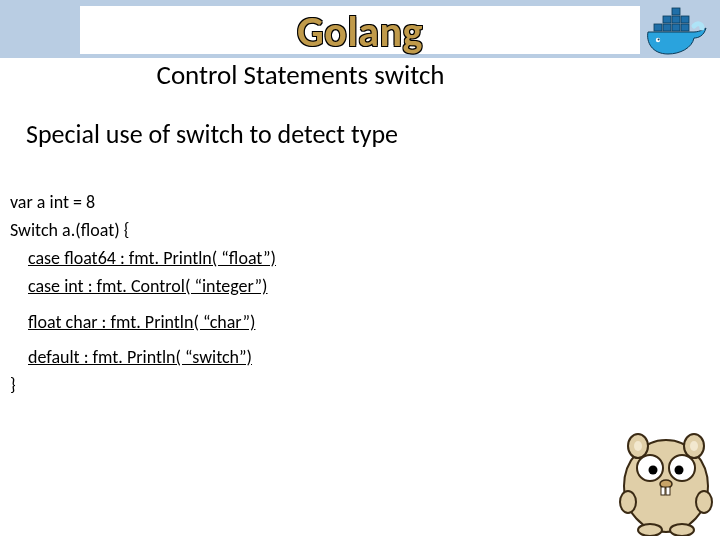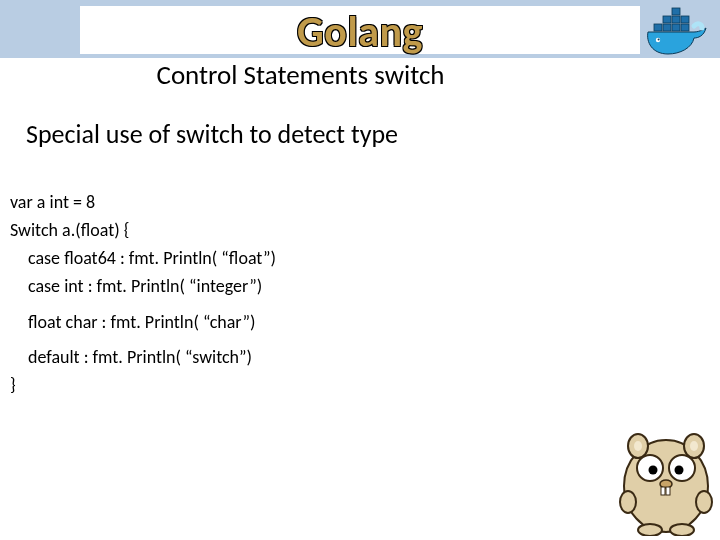--- a/index.html
+++ b/index.html
@@ -23,21 +23,21 @@
     font-size: 27px; color: #000;
   }
   .docker-logo { position: absolute; top: 2px; right: 6px; width: 74px; height: 60px; }
   .section-heading {
     position: absolute; top: 118px; left: 26px;
     font-size: 26px; color: #000; text-align: center;
   }
   .code-block {
     position: absolute; top: 156px; left: 10px; font-size: 18px; line-height: 1.55; color: #000; margin-top: 33px;
   }
-  .code-block .ind { padding-left: 18px; display: block; }
+  .code-block .ind { padding-left: 18px; display: block; text-decoration: underline; }
   .code-block .gap { height: 8px; }
   .code-block .brace { padding-left: 0; }
   .gopher { position: absolute; right: 4px; bottom: 4px; width: 110px; height: 120px; }
 </style>
 </head>
 <body>
 <div class="slide">
 
   <div class="header-band"></div>
 
@@ -63,21 +63,21 @@
       <path d="M54 24 C58 20 62 22 62 26" fill="none" stroke="#aee3f7" stroke-width="5" stroke-linecap="round"></path>
     </svg>
   </div>
 
   <div class="section-heading">Special use of switch to detect type</div>
 
   <div class="code-block">
     <div>var a int = 8</div>
     <div>Switch a.(float) {</div>
     <span class="ind">case float64 : fmt. Println( “float”)</span>
-    <span class="ind">case int : fmt. Println( “integer”)</span>
+    <span class="ind">case int : fmt. Control( “integer”)</span>
     <div class="gap"></div>
     <span class="ind">float char : fmt. Println( “char”)</span>
     <div class="gap"></div>
     <span class="ind">default : fmt. Println( “switch”)</span>
     <div class="brace">}</div>
   </div>
 
   <div class="gopher">
     <svg viewBox="0 0 110 120">
       <ellipse cx="60" cy="70" rx="42" ry="46" fill="#e0cfa8" stroke="#3a2a14" stroke-width="2"></ellipse>

